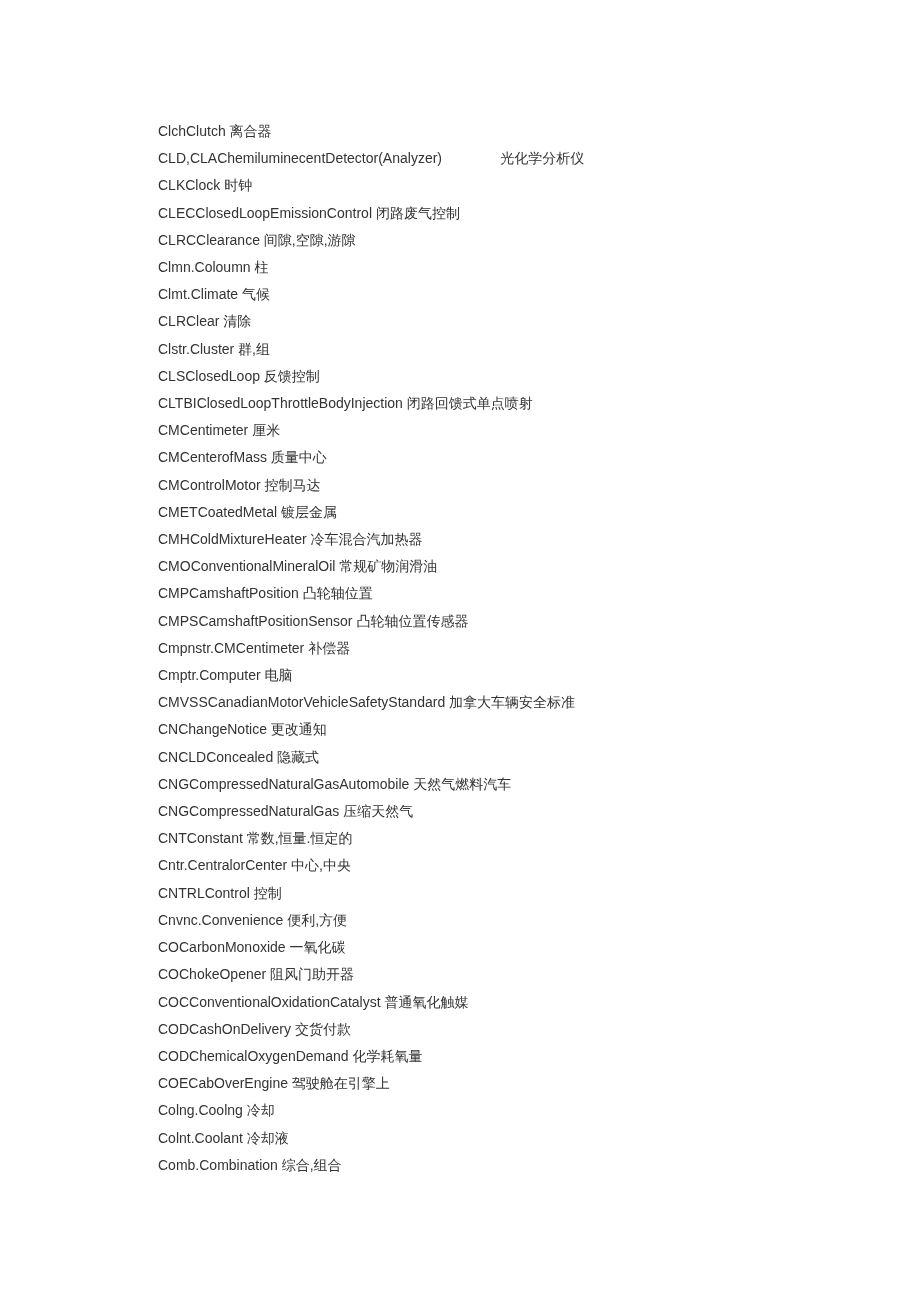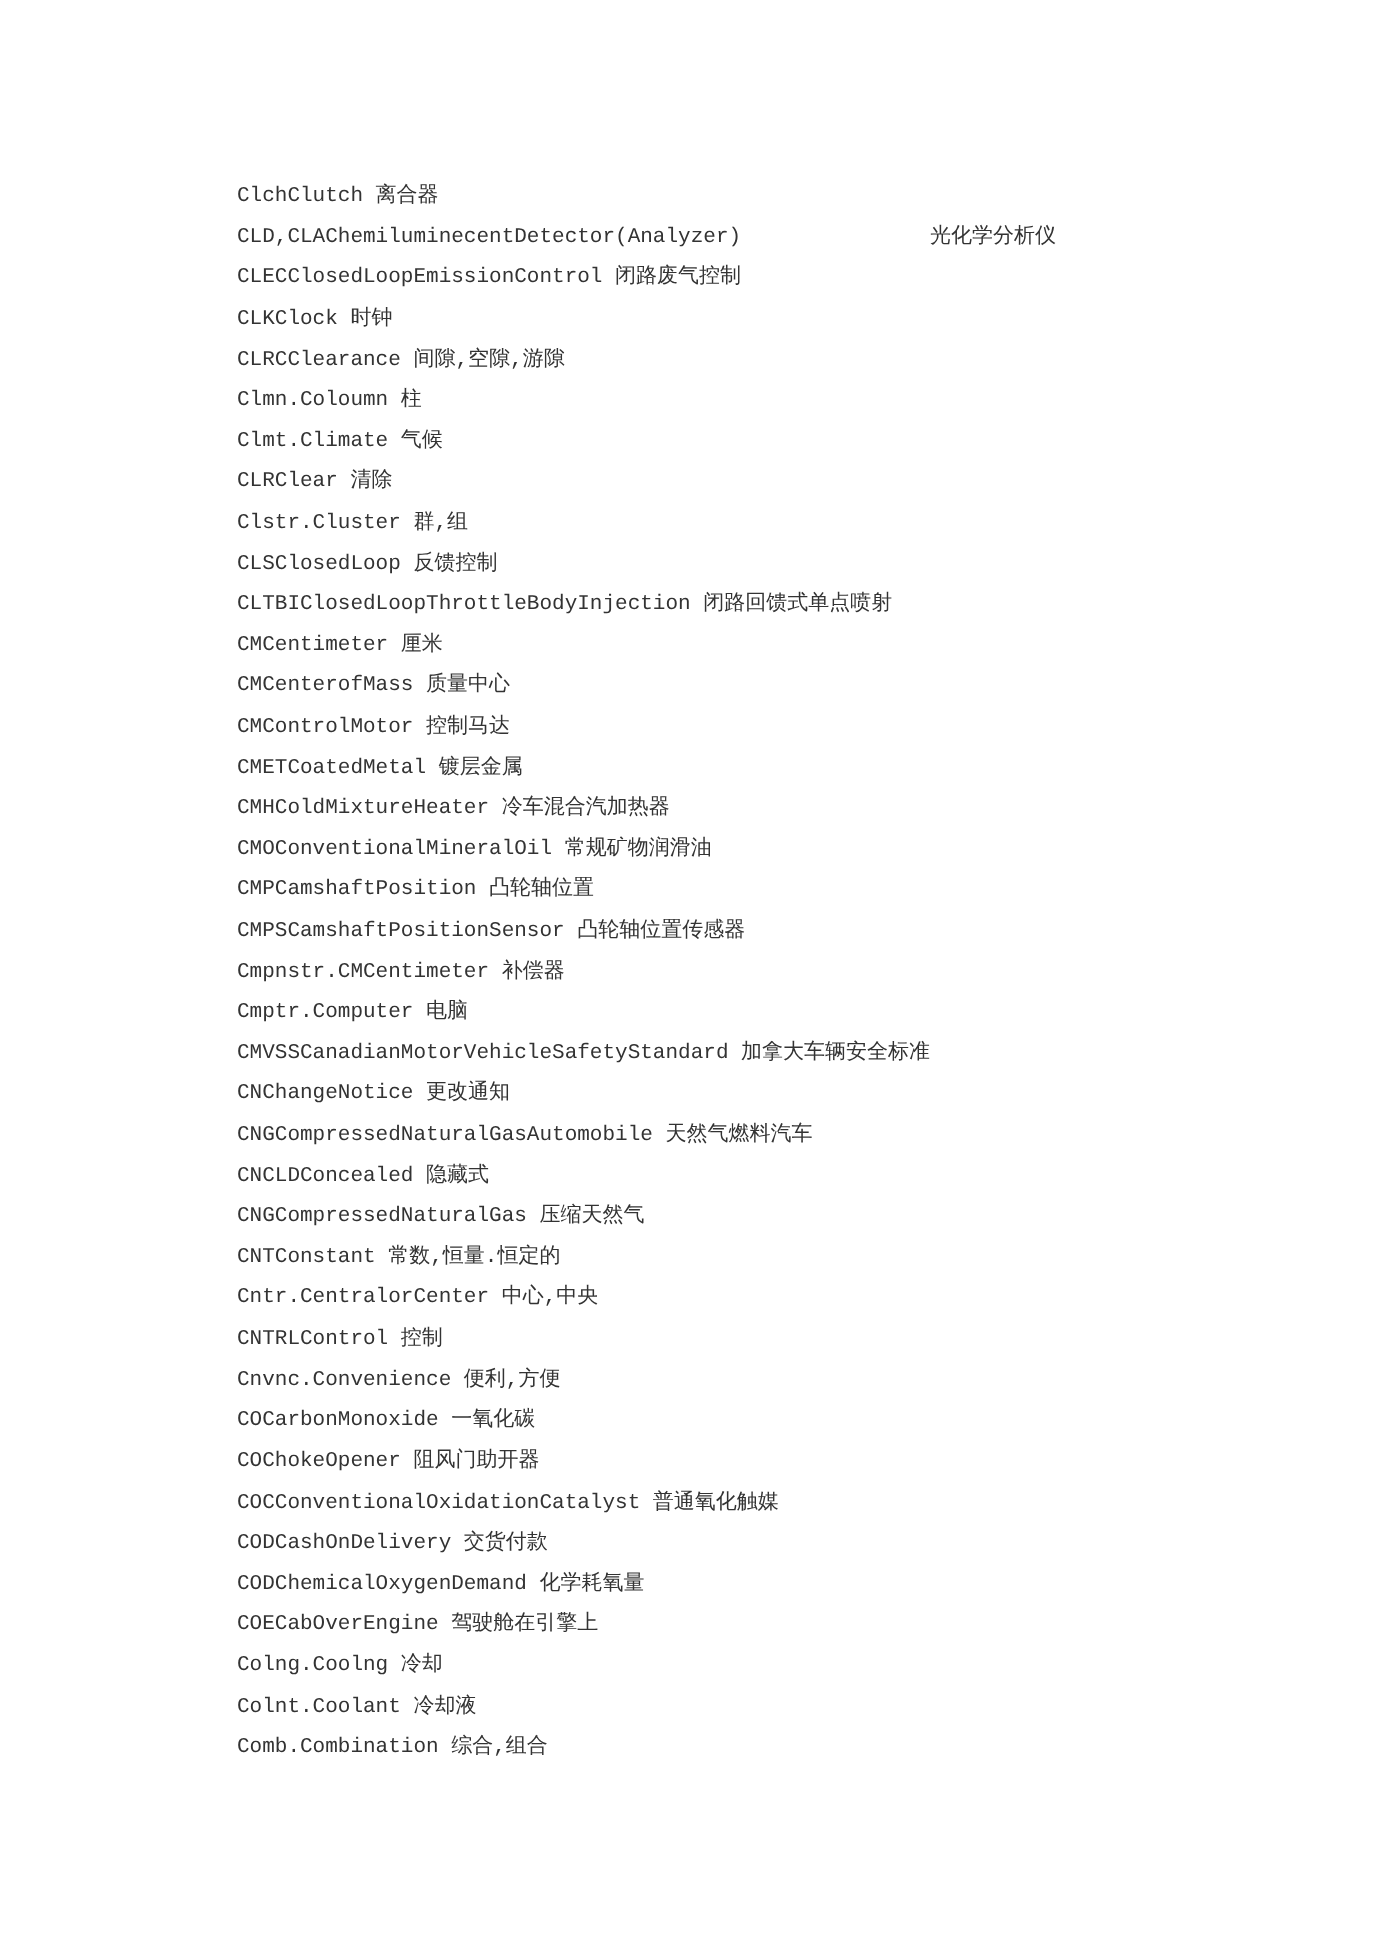--- a/index.html
+++ b/index.html
@@ -7,58 +7,57 @@
     padding: 0;
     background: #ffffff;
     font-family: "Arial", "Helvetica", "SimSun", "Microsoft YaHei", sans-serif;
     font-size: 14px;
     color: #333333;
     width: 920px;
   }
   .page {
     padding: 118px 12px 0 158px;
     box-sizing: border-box;
-    font-family: Liberation Mono, monospace;
   }
   .line {
     line-height: 27.2px;
     white-space: pre;
     letter-spacing: 0px;
   }
 </style>
 </head>
 <body>
 
 <div class="page">
   <div id="lines-container">
       <div class="line">ClchClutch 离合器</div>
       <div class="line">CLD,CLAChemiluminecentDetector(Analyzer)               光化学分析仪</div>
+      <div class="line">CLKClock 时钟</div>
       <div class="line">CLECClosedLoopEmissionControl 闭路废气控制</div>
-      <div class="line">CLKClock 时钟</div>
       <div class="line">CLRCClearance 间隙,空隙,游隙</div>
       <div class="line">Clmn.Coloumn 柱</div>
       <div class="line">Clmt.Climate 气候</div>
       <div class="line">CLRClear 清除</div>
       <div class="line">Clstr.Cluster 群,组</div>
       <div class="line">CLSClosedLoop 反馈控制</div>
       <div class="line">CLTBIClosedLoopThrottleBodyInjection 闭路回馈式单点喷射</div>
       <div class="line">CMCentimeter 厘米</div>
       <div class="line">CMCenterofMass 质量中心</div>
       <div class="line">CMControlMotor 控制马达</div>
       <div class="line">CMETCoatedMetal 镀层金属</div>
       <div class="line">CMHColdMixtureHeater 冷车混合汽加热器</div>
       <div class="line">CMOConventionalMineralOil 常规矿物润滑油</div>
       <div class="line">CMPCamshaftPosition 凸轮轴位置</div>
       <div class="line">CMPSCamshaftPositionSensor 凸轮轴位置传感器</div>
       <div class="line">Cmpnstr.CMCentimeter 补偿器</div>
       <div class="line">Cmptr.Computer 电脑</div>
       <div class="line">CMVSSCanadianMotorVehicleSafetyStandard 加拿大车辆安全标准</div>
       <div class="line">CNChangeNotice 更改通知</div>
+      <div class="line">CNCLDConcealed 隐藏式</div>
       <div class="line">CNGCompressedNaturalGasAutomobile 天然气燃料汽车</div>
-      <div class="line">CNCLDConcealed 隐藏式</div>
       <div class="line">CNGCompressedNaturalGas 压缩天然气</div>
       <div class="line">CNTConstant 常数,恒量.恒定的</div>
       <div class="line">Cntr.CentralorCenter 中心,中央</div>
       <div class="line">CNTRLControl 控制</div>
       <div class="line">Cnvnc.Convenience 便利,方便</div>
       <div class="line">COCarbonMonoxide 一氧化碳</div>
       <div class="line">COChokeOpener 阻风门助开器</div>
       <div class="line">COCConventionalOxidationCatalyst 普通氧化触媒</div>
       <div class="line">CODCashOnDelivery 交货付款</div>
       <div class="line">CODChemicalOxygenDemand 化学耗氧量</div>

